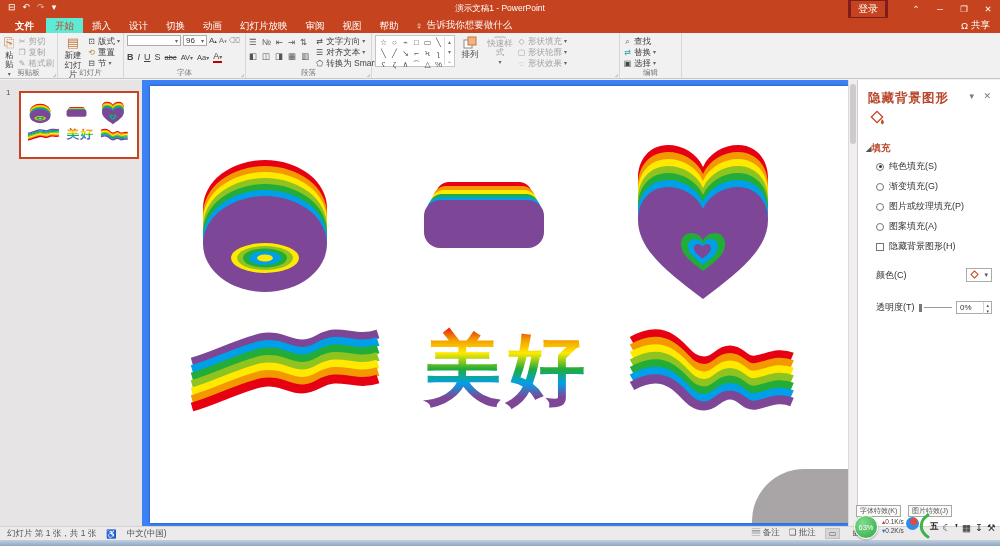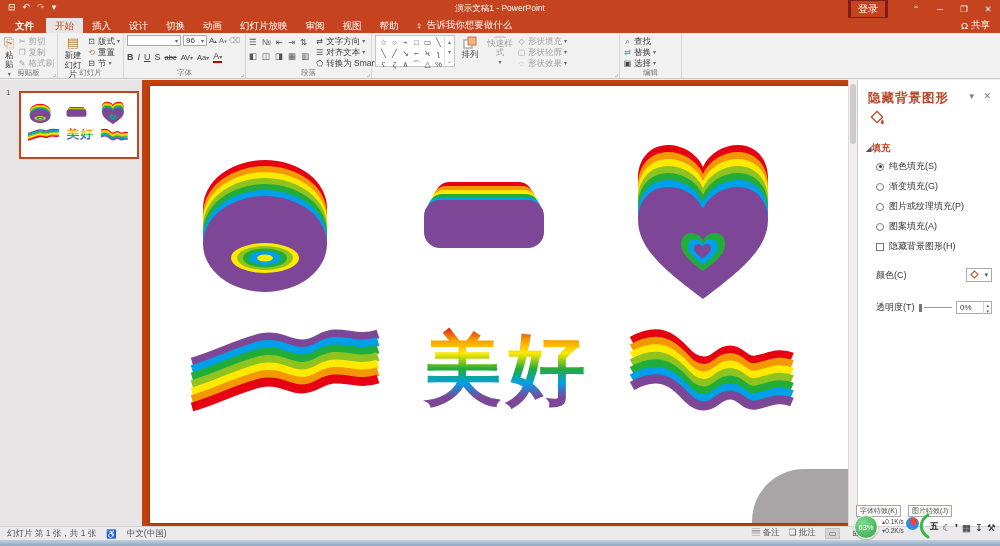--- a/index.html
+++ b/index.html
@@ -13,21 +13,21 @@
   .qat .dim{opacity:.55;}
   .tb-title{position:absolute;left:0;right:0;top:3px;text-align:center;font-size:8.5px;color:#fff;}
   .tb-right{position:absolute;right:0;top:0;height:18px;display:flex;align-items:center;}
   .signin{border:3px solid #7f1d1d;font-size:10px;padding:1px 7px;margin-right:16px;border-radius:1px;}
   .winbtn{width:24px;text-align:center;font-size:8.5px;line-height:18px;}
 
   
   .tabrow{position:absolute;top:18px;left:0;right:0;height:15px;background:#C5441F;display:flex;align-items:stretch;color:#fff;font-size:9.5px;padding-left:3px;}
   .tab{padding:0 9px;line-height:15px;white-space:nowrap;}
   .tab.file{font-weight:bold;padding:0 12px;}
-  .tab.active{background:#e5e5e5;color:#C5441F;}
+  .tab.active{background:#5eead4;color:#C5441F;}
   .tellme{margin-left:8px;display:flex;align-items:center;gap:4px;opacity:.95;}
   .share{margin-left:auto;margin-right:10px;display:flex;align-items:center;gap:3px;}
 
   
   .ribbon{position:absolute;top:33px;left:0;right:0;height:46px;background:#F1F1F1;border-bottom:1px solid #C9C6C7;display:flex;font-size:8.5px;color:#444;}
   .grp{position:relative;border-right:1px solid #D9D6D7;padding:2px 3px 11px 3px;display:flex;gap:2px;}
   .glabel{position:absolute;bottom:0;left:0;right:0;text-align:center;font-size:7.5px;color:#7A7A7A;}
   .launch{position:absolute;right:1px;bottom:0;font-size:7px;color:#8A8A8A;}
   .big{width:30px;display:flex;flex-direction:column;align-items:center;justify-content:flex-start;text-align:center;line-height:9px;gap:1px;padding-top:1px;}
   .big .bicon{font-size:13px;line-height:14px;}
@@ -44,21 +44,21 @@
   .galscroll{width:10px;border-left:1px solid #DDD;display:flex;flex-direction:column;justify-content:space-between;align-items:center;font-size:6px;color:#777;padding:1px 0;}
   .dd{font-size:6px;color:#666;}
   .u-red{border-bottom:2px solid #C00000;}
 
   
   .workspace{position:absolute;top:80px;left:0;right:0;bottom:20px;display:flex;}
   .thumbs{width:142px;background:#E6E4E5;position:relative;}
   .tnum{position:absolute;left:6px;top:8px;font-size:8px;color:#555;}
   .tslide{position:absolute;left:19px;top:11px;width:120px;height:68px;background:#fff;border:2px solid #C5441F;}
   .tslide svg{display:block;}
-  .canvas{width:706px;background:#c2410c;position:relative;}
+  .canvas{width:706px;background:#3b82f6;position:relative;}
   .slide{position:absolute;left:8px;top:6px;width:698px;height:437px;background:#fff;box-shadow:0 0 3px rgba(0,0,0,.35);}
   .notch{position:absolute;right:0;bottom:0;width:96px;height:54px;background:#A9A5A6;border-top-left-radius:52px;}
   .vscroll{width:9px;background:#F0EEEF;border-left:1px solid #DCDADB;position:relative;}
   .vthumb{position:absolute;top:4px;left:1px;width:6px;height:60px;background:#CDCBCC;border-radius:3px;}
 
   
   .panel{width:143px;background:#fff;border-left:1px solid #D0CDCE;position:relative;font-size:9px;color:#333;}
   .ptitle{position:absolute;left:10px;top:10px;font-size:12.5px;font-weight:bold;color:#B7472A;letter-spacing:1px;}
   .pctrl{position:absolute;top:11px;font-size:9px;color:#777;}
   .pdd{right:26px;} .pclose{right:9px;}

